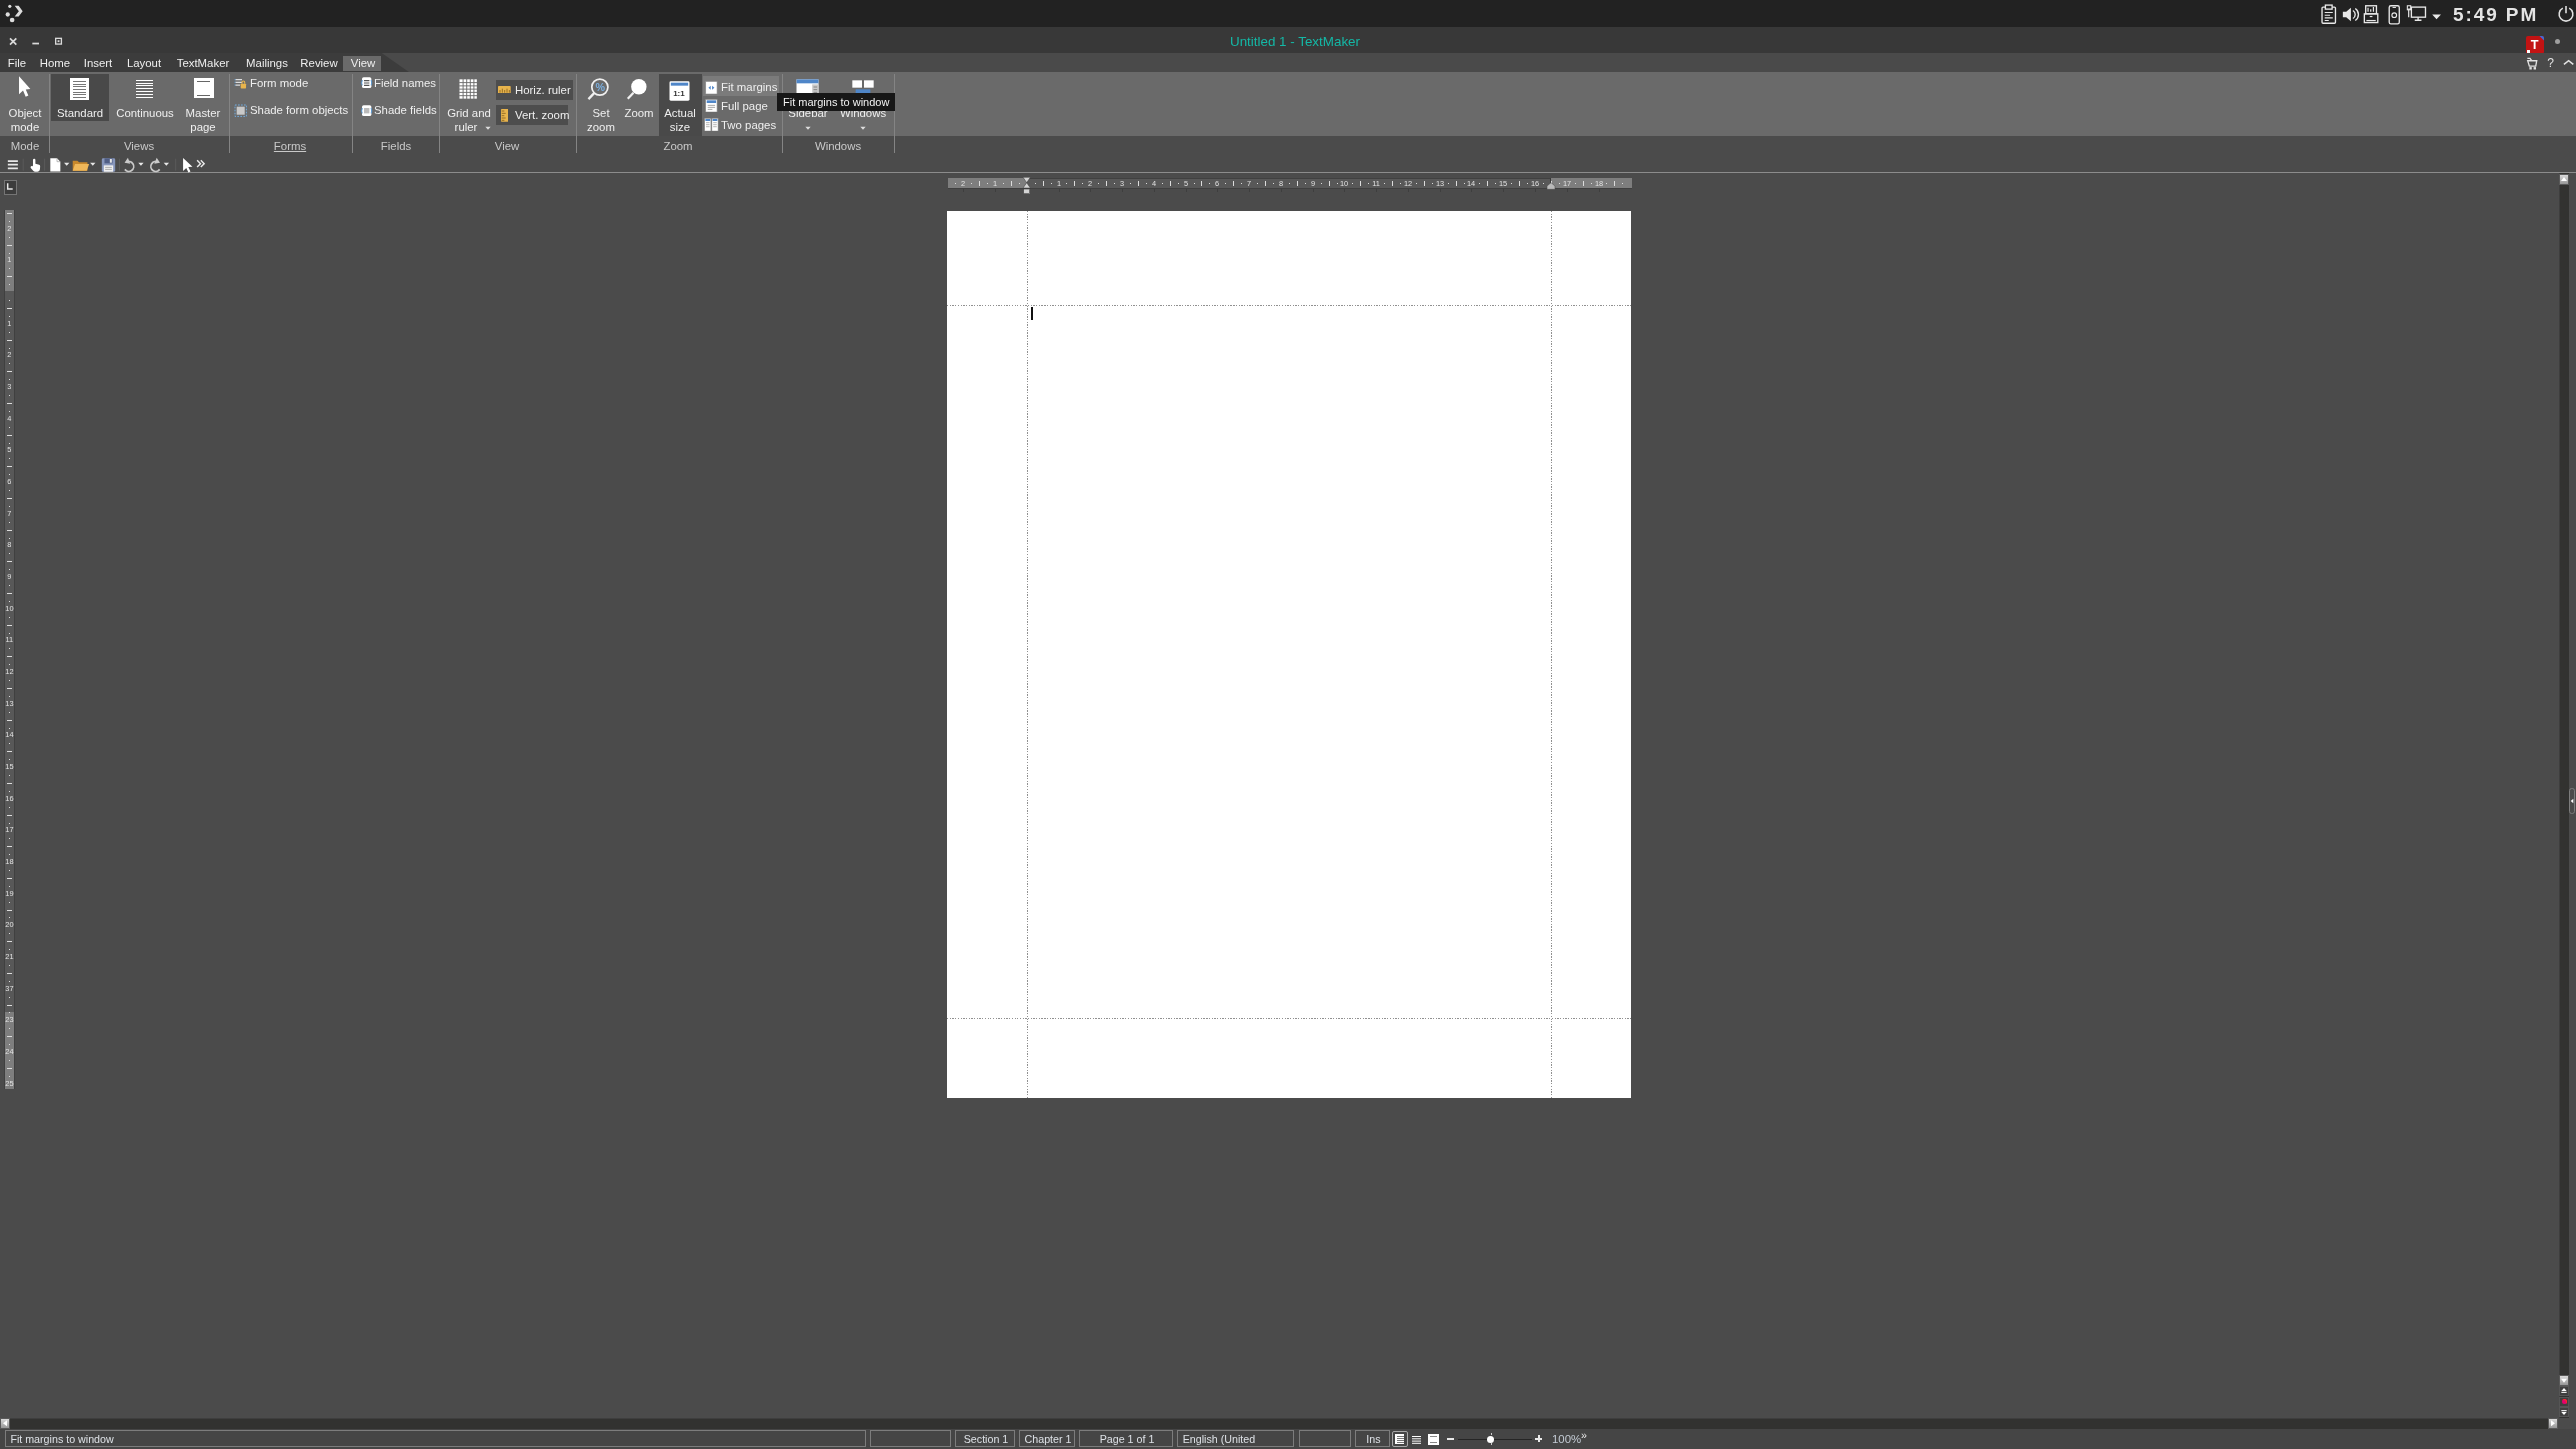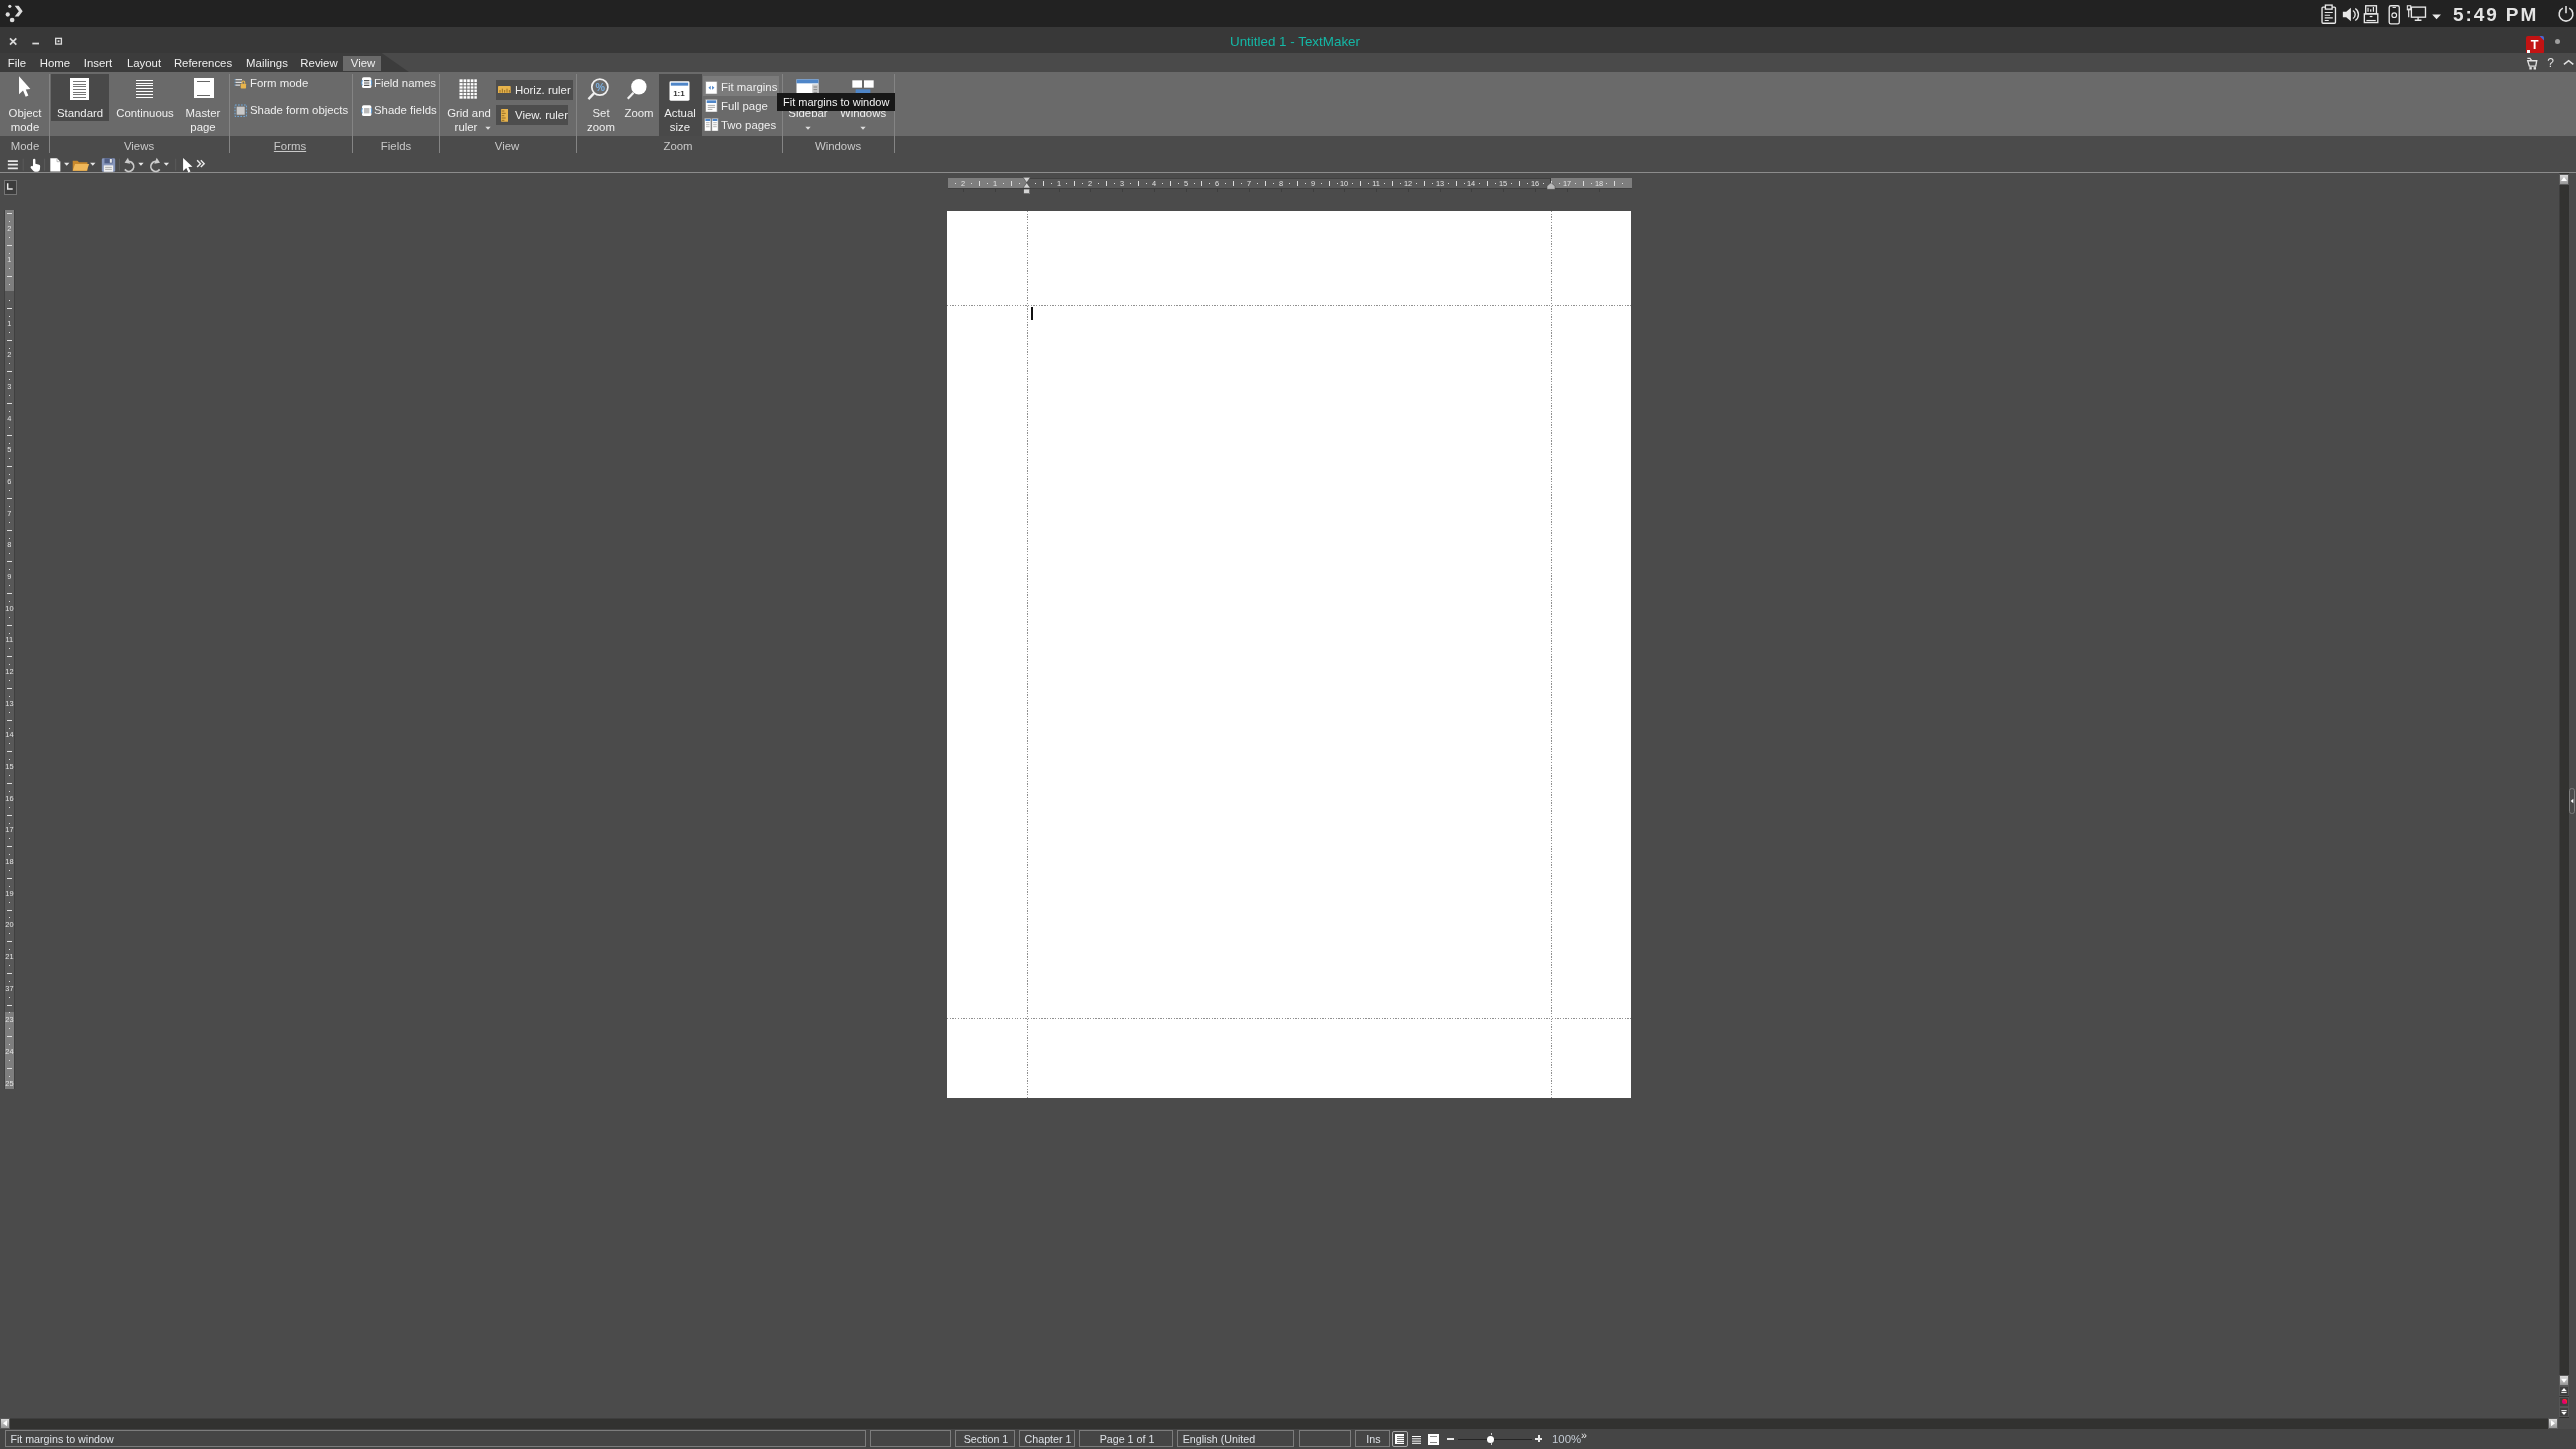--- a/index.html
+++ b/index.html
@@ -74,21 +74,21 @@
 
 <div class="a" style="left:0px;top:53px;width:2576px;height:19px;background:#3c3c3c;"></div>
 <svg style="left:376px;top:53px" width="2200" height="19" viewBox="0 0 3280 28" preserveAspectRatio="none">
  <polygon points="8.5,0 3280,0 3280,28 49,28" fill="#4a4a4a"></polygon>
 </svg>
 <div class="a" style="left:343px;top:56px;width:38px;height:15.4px;background:#6a6a6a;"></div>
 <div class="txt ctr" style="left:17px;top:57px;font-size:11.4px;">File</div>
 <div class="txt ctr" style="left:55px;top:57px;font-size:11.4px;">Home</div>
 <div class="txt ctr" style="left:98px;top:57px;font-size:11.4px;">Insert</div>
 <div class="txt ctr" style="left:144px;top:57px;font-size:11.4px;">Layout</div>
-<div class="txt ctr" style="left:203px;top:57px;font-size:11.4px;">References</div>
+<div class="txt ctr" style="left:203px;top:57px;font-size:11.4px;">TextMaker</div>
 <div class="txt ctr" style="left:267px;top:57px;font-size:11.4px;">Mailings</div>
 <div class="txt ctr" style="left:319px;top:57px;font-size:11.4px;">Review</div>
 <div class="txt ctr" style="left:363px;top:57px;font-size:11.4px;">View</div>
 
 <svg style="left:2525px;top:56px" width="51" height="14.8" viewBox="0 0 76 22">
  <g stroke="#e2e2e2" fill="none" stroke-width="2">
   <path d="M3.5 3.5 h4 l2.5 3.5 M17.5 7 l-1.5 8 h-9.5 l-2.5 -8 Z"></path>
  </g>
  <rect x="6.5" y="16.5" width="3.6" height="3.6" fill="#e2e2e2"></rect>
  <rect x="12.8" y="16.5" width="3.6" height="3.6" fill="#e2e2e2"></rect>
@@ -186,21 +186,21 @@
 <svg style="left:498px;top:86px" width="12.7" height="7.4" viewBox="0 0 19 11">
  <rect x="0" y="0" width="19" height="11" rx="1" fill="#e8b44c"></rect>
  <path d="M3 10 v-4 M6.5 10 v-6 M10 10 v-4 M13.5 10 v-6 M17 10 v-4" stroke="#8a6420" stroke-width="1.3" fill="none"></path>
 </svg>
 <div class="txt" style="left:515px;top:84px;font-size:11.4px;">Horiz. ruler</div>
 <div class="a" style="left:496px;top:105px;width:72px;height:19.5px;background:#4d4d4d;"></div>
 <svg style="left:501px;top:109px" width="7.4" height="12.7" viewBox="0 0 11 19">
  <rect x="0" y="0" width="11" height="19" rx="1" fill="#e8b44c"></rect>
  <path d="M1 3 h4 M1 6.5 h6 M1 10 h4 M1 13.5 h6 M1 17 h4" stroke="#8a6420" stroke-width="1.3" fill="none"></path>
 </svg>
-<div class="txt" style="left:515px;top:109px;font-size:11.4px;">View. ruler</div>
+<div class="txt" style="left:515px;top:109px;font-size:11.4px;">Vert. zoom</div>
 
 <svg style="left:585px;top:77px" width="27" height="25.5" viewBox="0 0 40 38">
  <circle cx="22" cy="15" r="12" stroke="#f0f0f0" stroke-width="2.6" fill="none"></circle>
  <path d="M13.5 24 L5 33" stroke="#f0f0f0" stroke-width="3.4"></path>
  <text x="15.5" y="21.5" font-size="16" fill="#7aaede" font-family="Liberation Sans" font-weight="bold">%</text>
 </svg>
 <div class="txt ctr" style="left:601px;top:107px;font-size:11.4px;">Set</div>
 <div class="txt ctr" style="left:601px;top:121px;font-size:11.4px;">zoom</div>
 <svg style="left:624px;top:77px" width="27" height="25.5" viewBox="0 0 40 38">
  <circle cx="22" cy="14.5" r="11.5" fill="#fff"></circle>

